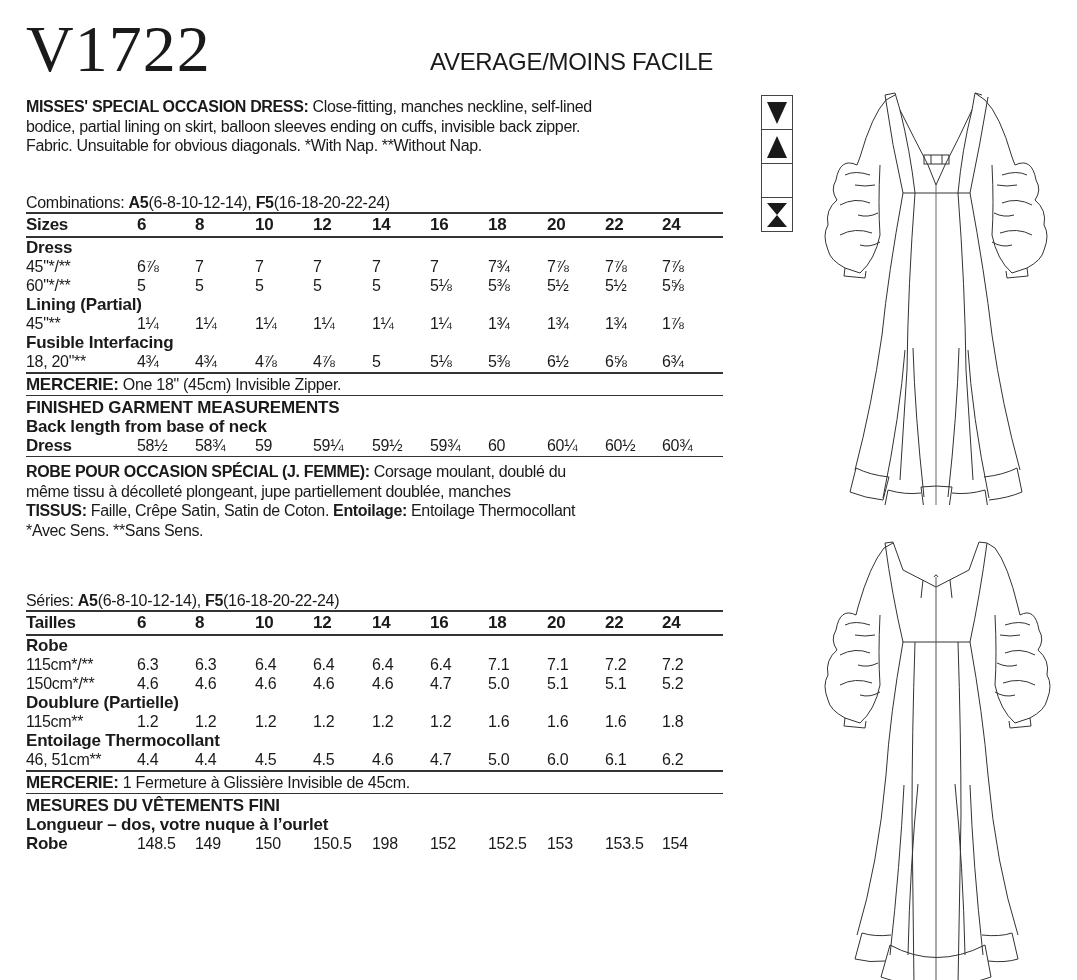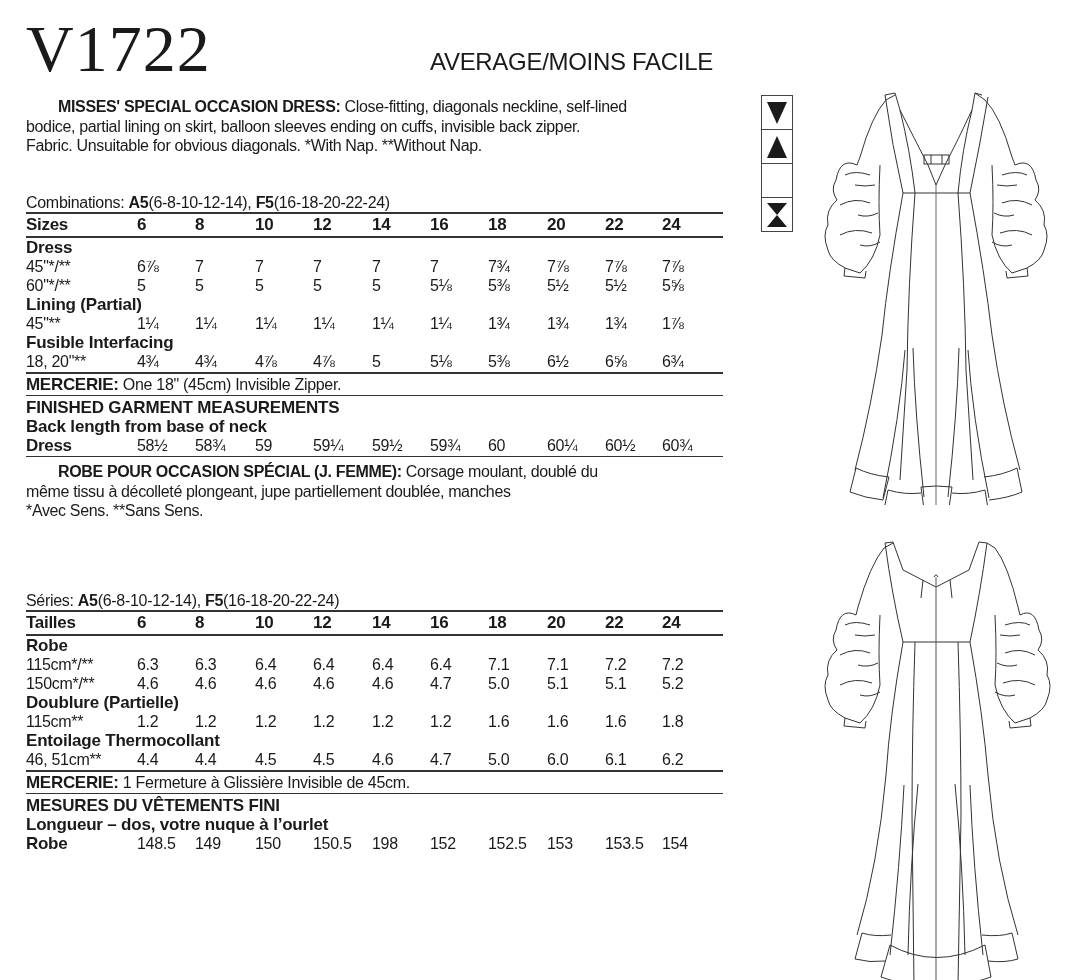--- a/index.html
+++ b/index.html
@@ -3,21 +3,21 @@
 <meta charset="utf-8">
 <style>
   html, body { margin: 0; padding: 0; background: #ffffff; }
   body { width: 1077px; height: 980px; position: relative; overflow: hidden; color: #1a1a1a;
          font-family: "Liberation Sans", sans-serif; }
   .pattern-number { position: absolute; left: 26px; top: 14px; font-family: "Liberation Serif", serif;
          font-size: 66px; line-height: 70px; letter-spacing: 1px; color: #1a1a1a; }
   .difficulty { position: absolute; left: 430px; top: 48px; font-size: 24px; line-height: 28px;
          font-family: "Liberation Sans", sans-serif; letter-spacing: -0.3px; color: #1a1a1a; }
   .desc { position: absolute; left: 26px; width: 700px; font-size: 16px; line-height: 19.5px; letter-spacing: -0.35px; }
-  .desc b { font-weight: bold; margin-left: 32px; }
+  .desc b { font-weight: bold; }
   .combo { position: absolute; left: 26px; font-size: 16px; line-height: 19px; letter-spacing: -0.3px; }
   .rule { position: absolute; left: 26px; width: 697px; height: 0; border-top: 2px solid #333; }
   .rule.thin { border-top-width: 1.5px; }
   .row { position: absolute; left: 26px; width: 700px; height: 19px; font-size: 16px; line-height: 19px; letter-spacing: -0.3px; }
   .row .lab { position: absolute; left: 0; white-space: nowrap; }
   .row .c { position: absolute; white-space: nowrap; }
   .hdr { font-weight: bold; font-size: 17px; }
   .sec { position: absolute; left: 26px; font-size: 17px; font-weight: bold; line-height: 19px; letter-spacing: -0.2px; }
   .note { position: absolute; left: 26px; font-size: 16px; line-height: 19px; letter-spacing: -0.3px; }
   .note b { font-size: 17px; }
@@ -26,21 +26,21 @@
   .views .cell:last-child { border-bottom: none; }
   .drawing { position: absolute; }
 </style>
 </head>
 <body>
 
 <div class="pattern-number">V1722</div>
 <div class="difficulty">AVERAGE/MOINS FACILE</div>
 
 <div class="desc" style="top:97px;">
-  <div><b>MISSES' SPECIAL OCCASION DRESS:</b><span> Close-fitting, diagonals neckline, self-lined</span></div>
+  <div><b>MISSES' SPECIAL OCCASION DRESS:</b><span> Close-fitting, manches neckline, self-lined</span></div>
   <div>bodice, partial lining on skirt, balloon sleeves ending on cuffs, invisible back zipper.</div>
   <div>Fabric. Unsuitable for obvious diagonals. *With Nap. **Without Nap.</div>
 </div>
 
 <div class="combo" style="top:193px;">
   <span>Combinations: </span><b>A5</b><span>(6-8-10-12-14), </span><b>F5</b><span>(16-18-20-22-24)</span>
 </div>
 
 <div class="rule" style="top:212px;"></div>
 
@@ -136,20 +136,21 @@
   <span class="c" style="left:462px">60</span>
   <span class="c" style="left:521px">60¼</span>
   <span class="c" style="left:579px">60½</span>
   <span class="c" style="left:636px">60¾</span>
 </div>
 <div class="rule thin" style="top:456px;"></div>
 
 <div class="desc" style="top:462px;">
   <div><b>ROBE POUR OCCASION SPÉCIAL (J. FEMME):</b><span> Corsage moulant, doublé du</span></div>
   <div>même tissu à décolleté plongeant, jupe partiellement doublée, manches</div>
+  <div><b>TISSUS:</b><span> Faille, Crêpe Satin, Satin de Coton. </span><b>Entoilage:</b><span> Entoilage Thermocollant</span></div>
   <div>*Avec Sens. **Sans Sens.</div>
 </div>
 
 <div class="combo" style="top:591px;">
   <span>Séries: </span><b>A5</b><span>(6-8-10-12-14), </span><b>F5</b><span>(16-18-20-22-24)</span>
 </div>
 <div class="rule" style="top:610px;"></div>
 
 <div class="row hdr" style="top:613px;">
   <span class="lab">Tailles</span>

